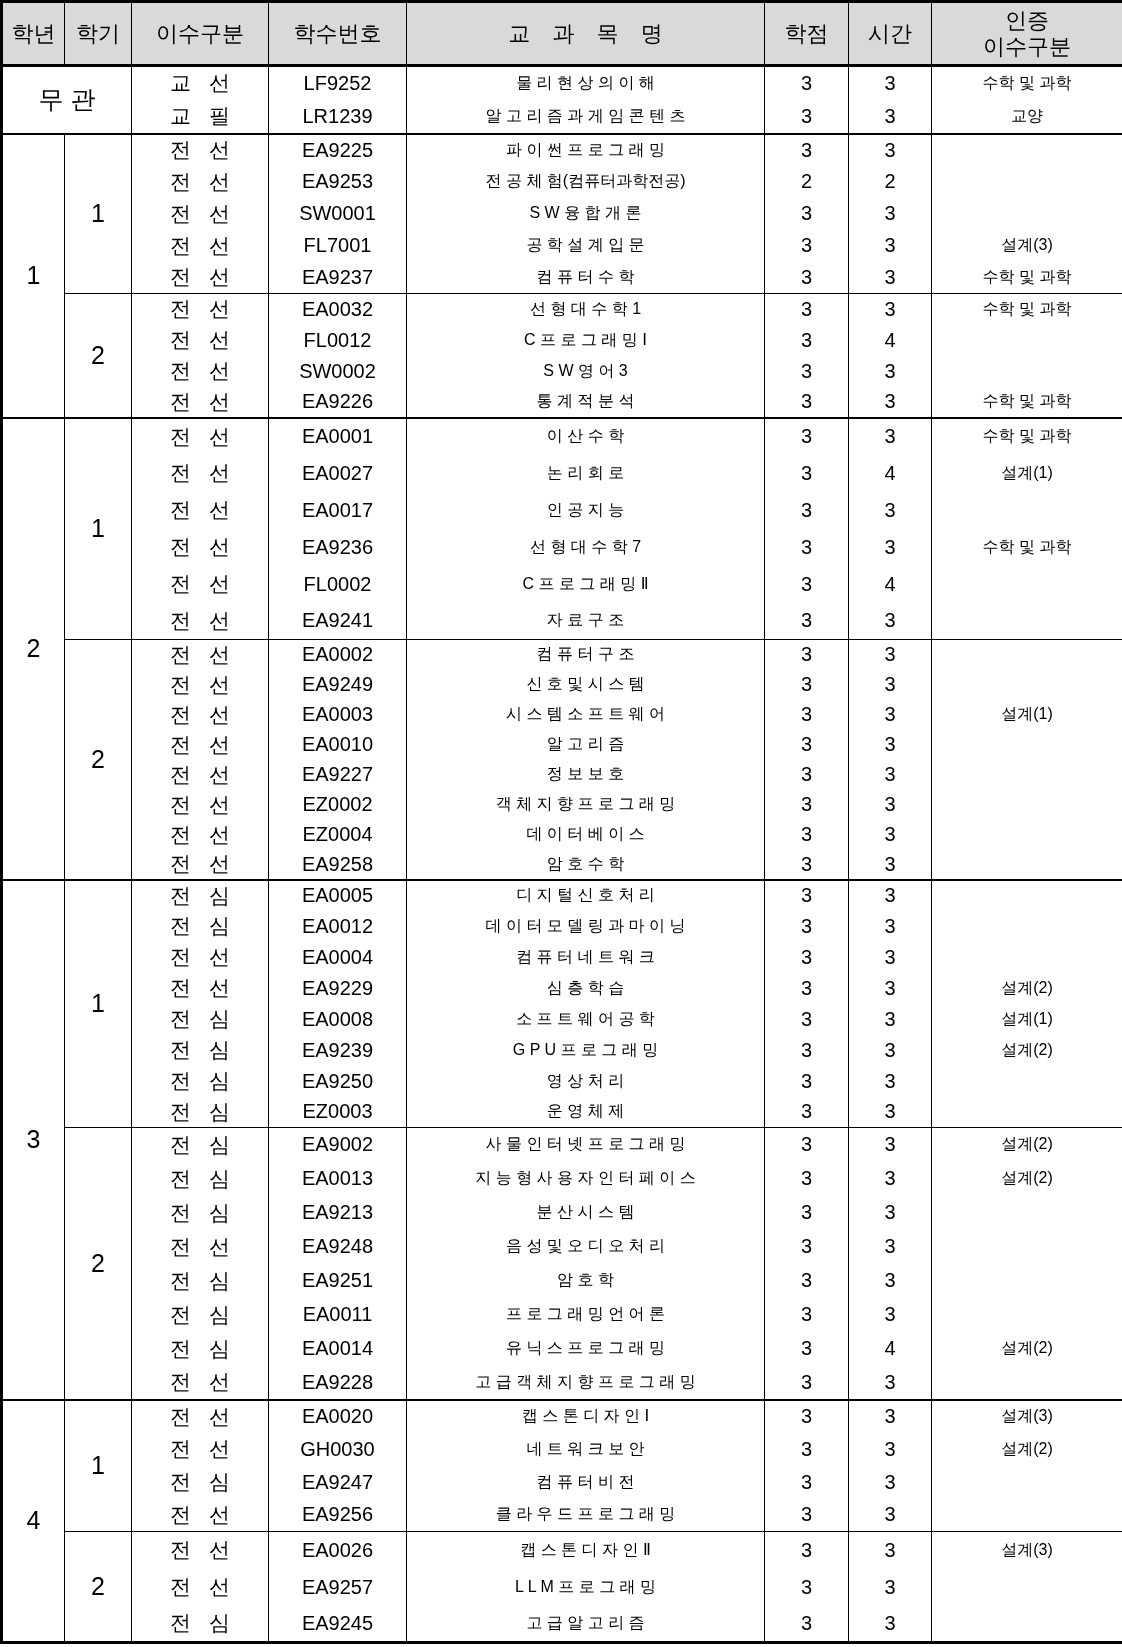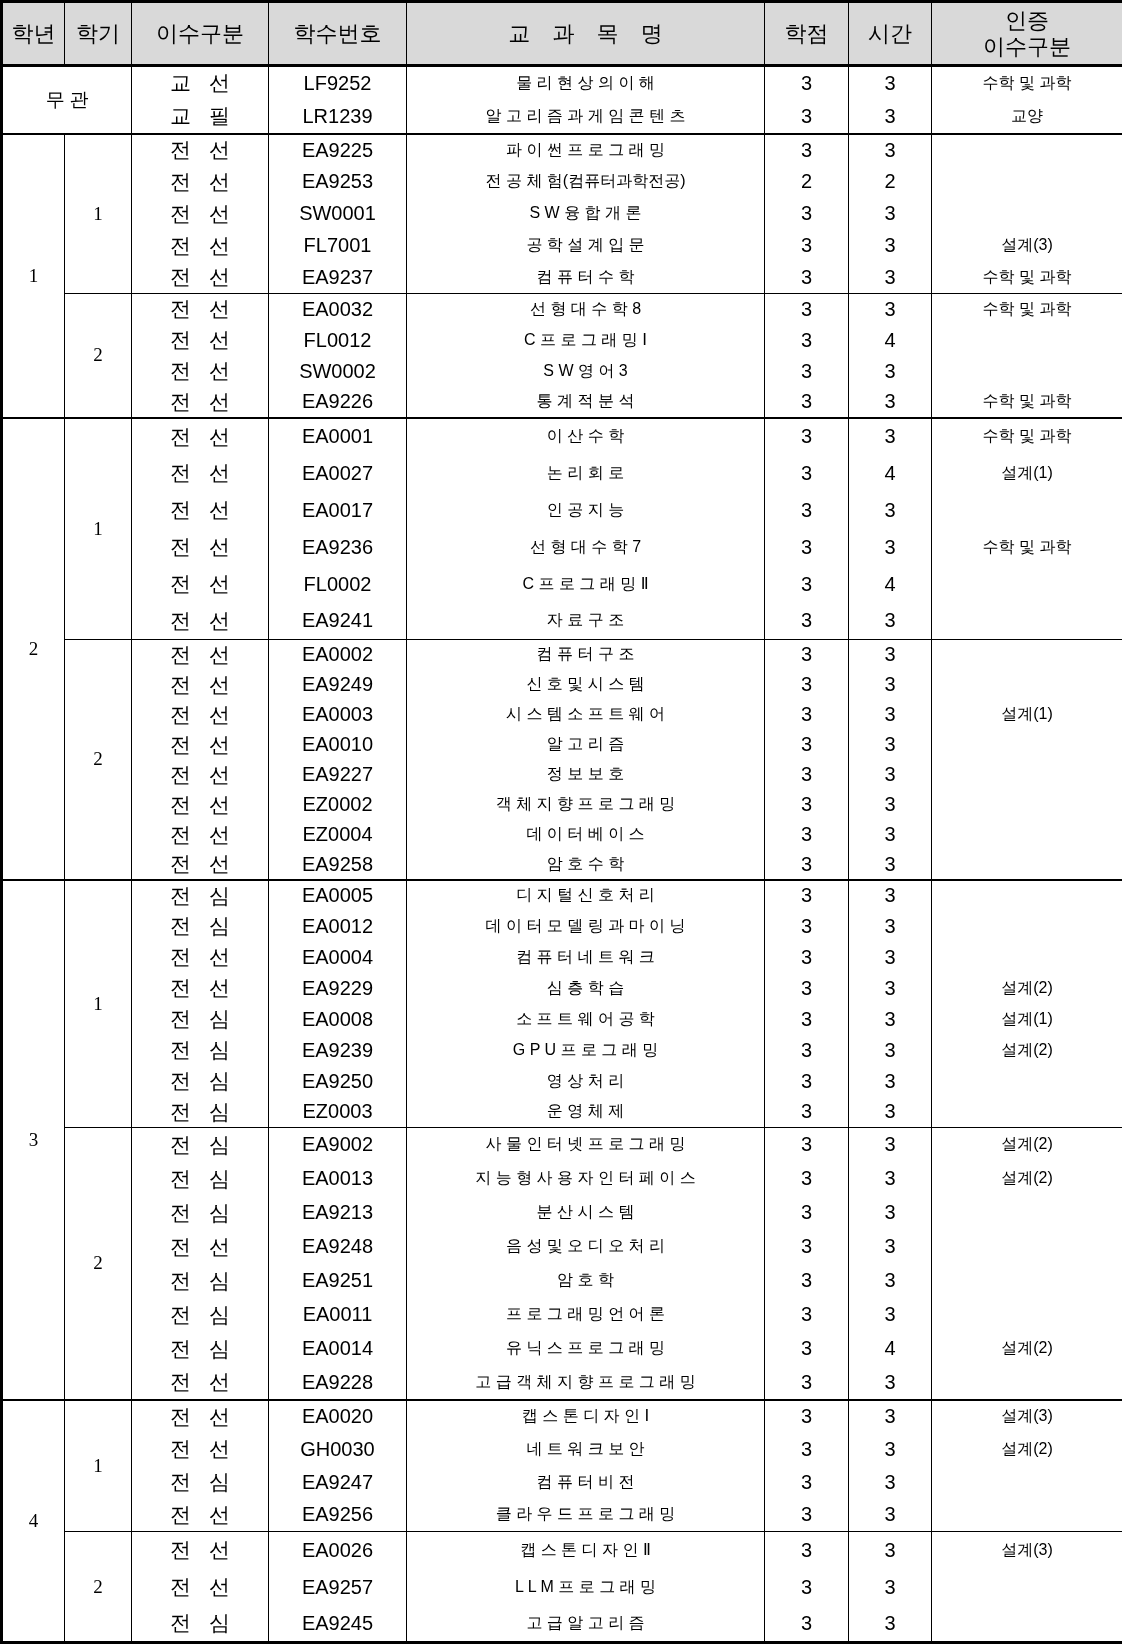--- a/index.html
+++ b/index.html
@@ -28,21 +28,21 @@
     height: 64px;
     background: #d9d9d9;
     border-bottom: 3px solid #000000;
     font-size: 22px;
     font-weight: normal;
     line-height: 1.15;
   }
   th.course-header { word-spacing: 16px; }
   tbody td { font-size: 21px; background: #ffffff; }
   td.type-cell { word-spacing: 12px; }
-  td.year-cell, td.sem-cell { font-size: 19px; font-family: Liberation Serif, serif; }
+  td.year-cell, td.sem-cell { font-size: 25px; }
   td.code-cell { font-size: 20px; }
   td.num-cell { font-size: 20px; }
   td.cert-cell { font-size: 16px; }
   td.name-cell { font-size: 16px; }
   tr.year-start td { border-top: 2px solid #000000; }
   tr.sem-start td { border-top: 1px solid #000000; }
 </style>
 </head>
 <body>
 
@@ -130,21 +130,21 @@
           <td class="code-cell">EA9237</td>
           <td class="name-cell">컴 퓨 터 수 학</td>
           <td class="num-cell">3</td>
           <td class="num-cell">3</td>
           <td class="cert-cell">수학 및 과학</td>
         </tr>
         <tr class="sem-start" style="height: 31px;">
           <td class="sem-cell" rowspan="4">2</td>
           <td class="type-cell">전 선</td>
           <td class="code-cell">EA0032</td>
-          <td class="name-cell">선 형 대 수 학 8</td>
+          <td class="name-cell">선 형 대 수 학 1</td>
           <td class="num-cell">3</td>
           <td class="num-cell">3</td>
           <td class="cert-cell">수학 및 과학</td>
         </tr>
         <tr style="height: 31px;">
           <td class="type-cell">전 선</td>
           <td class="code-cell">FL0012</td>
           <td class="name-cell">C 프 로 그 래 밍 Ⅰ</td>
           <td class="num-cell">3</td>
           <td class="num-cell">4</td>

